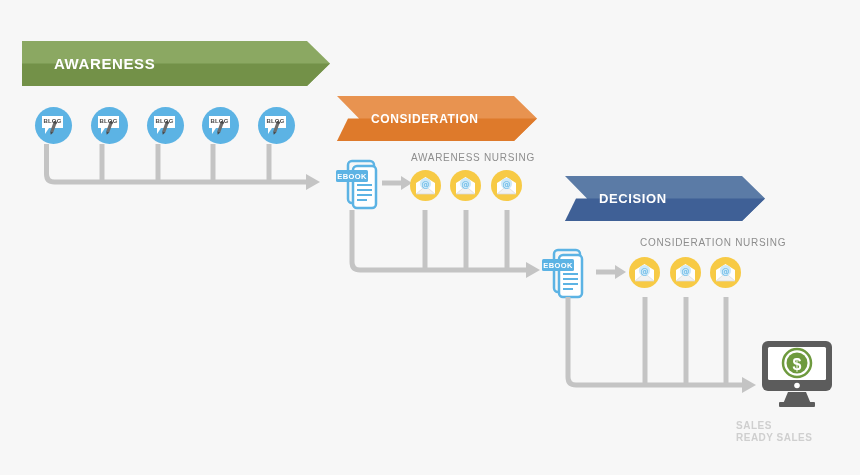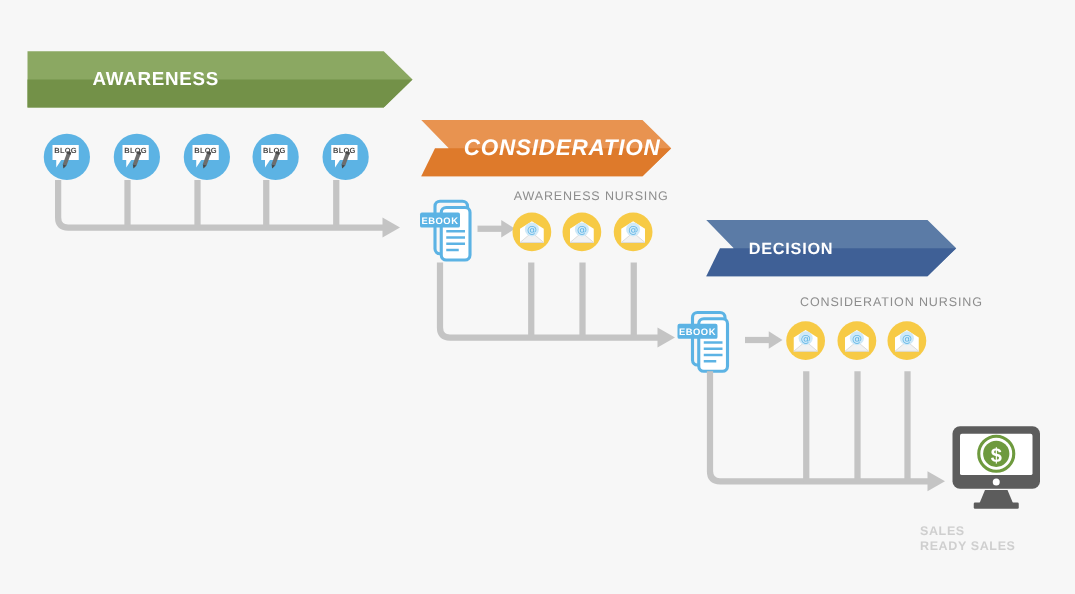--- a/index.html
+++ b/index.html
@@ -44,29 +44,29 @@
 </head>
 <body>
 
 <div id="stage">
 
   <div class="banner" style="left:22px;top:41px;width:308px;height:45px;">
     <svg width="308" height="45" viewBox="0 0 308 45">
       <path d="M0,0 L285,0 L308,22.5 L285,45 L0,45 Z" fill="#8ba862"></path>
       <path d="M0,22.5 L308,22.5 L285,45 L0,45 Z" fill="#739148"></path>
     </svg>
-    <div class="btext" style="font-size:15px;padding-left:32px;margin-left:20px;">AWARENESS</div>
+    <div class="btext" style="font-size:15px;padding-left:32px;">AWARENESS</div>
   </div>
 
   <div class="banner" style="left:337px;top:96px;width:200px;height:45px;">
     <svg width="200" height="45" viewBox="0 0 200 45">
       <path d="M0,0 L177,0 L200,22.5 L177,45 L0,45 L22,22.5 Z" fill="#e89350"></path>
       <path d="M11,22.5 L200,22.5 L177,45 L0,45 Z" fill="#de7a2b"></path>
     </svg>
-    <div class="btext" style="font-size:18px;padding-left:34px;font-style:italic;">CONSIDERATION</div>
+    <div class="btext" style="font-size:12px;padding-left:34px;">CONSIDERATION</div>
   </div>
 
   <div class="banner" style="left:565px;top:176px;width:200px;height:45px;">
     <svg width="200" height="45" viewBox="0 0 200 45">
       <path d="M0,0 L177,0 L200,22.5 L177,45 L0,45 L22,22.5 Z" fill="#5b7ba6"></path>
       <path d="M11,22.5 L200,22.5 L177,45 L0,45 Z" fill="#3f6096"></path>
     </svg>
     <div class="btext" style="font-size:13px;padding-left:34px;">DECISION</div>
   </div>
 

